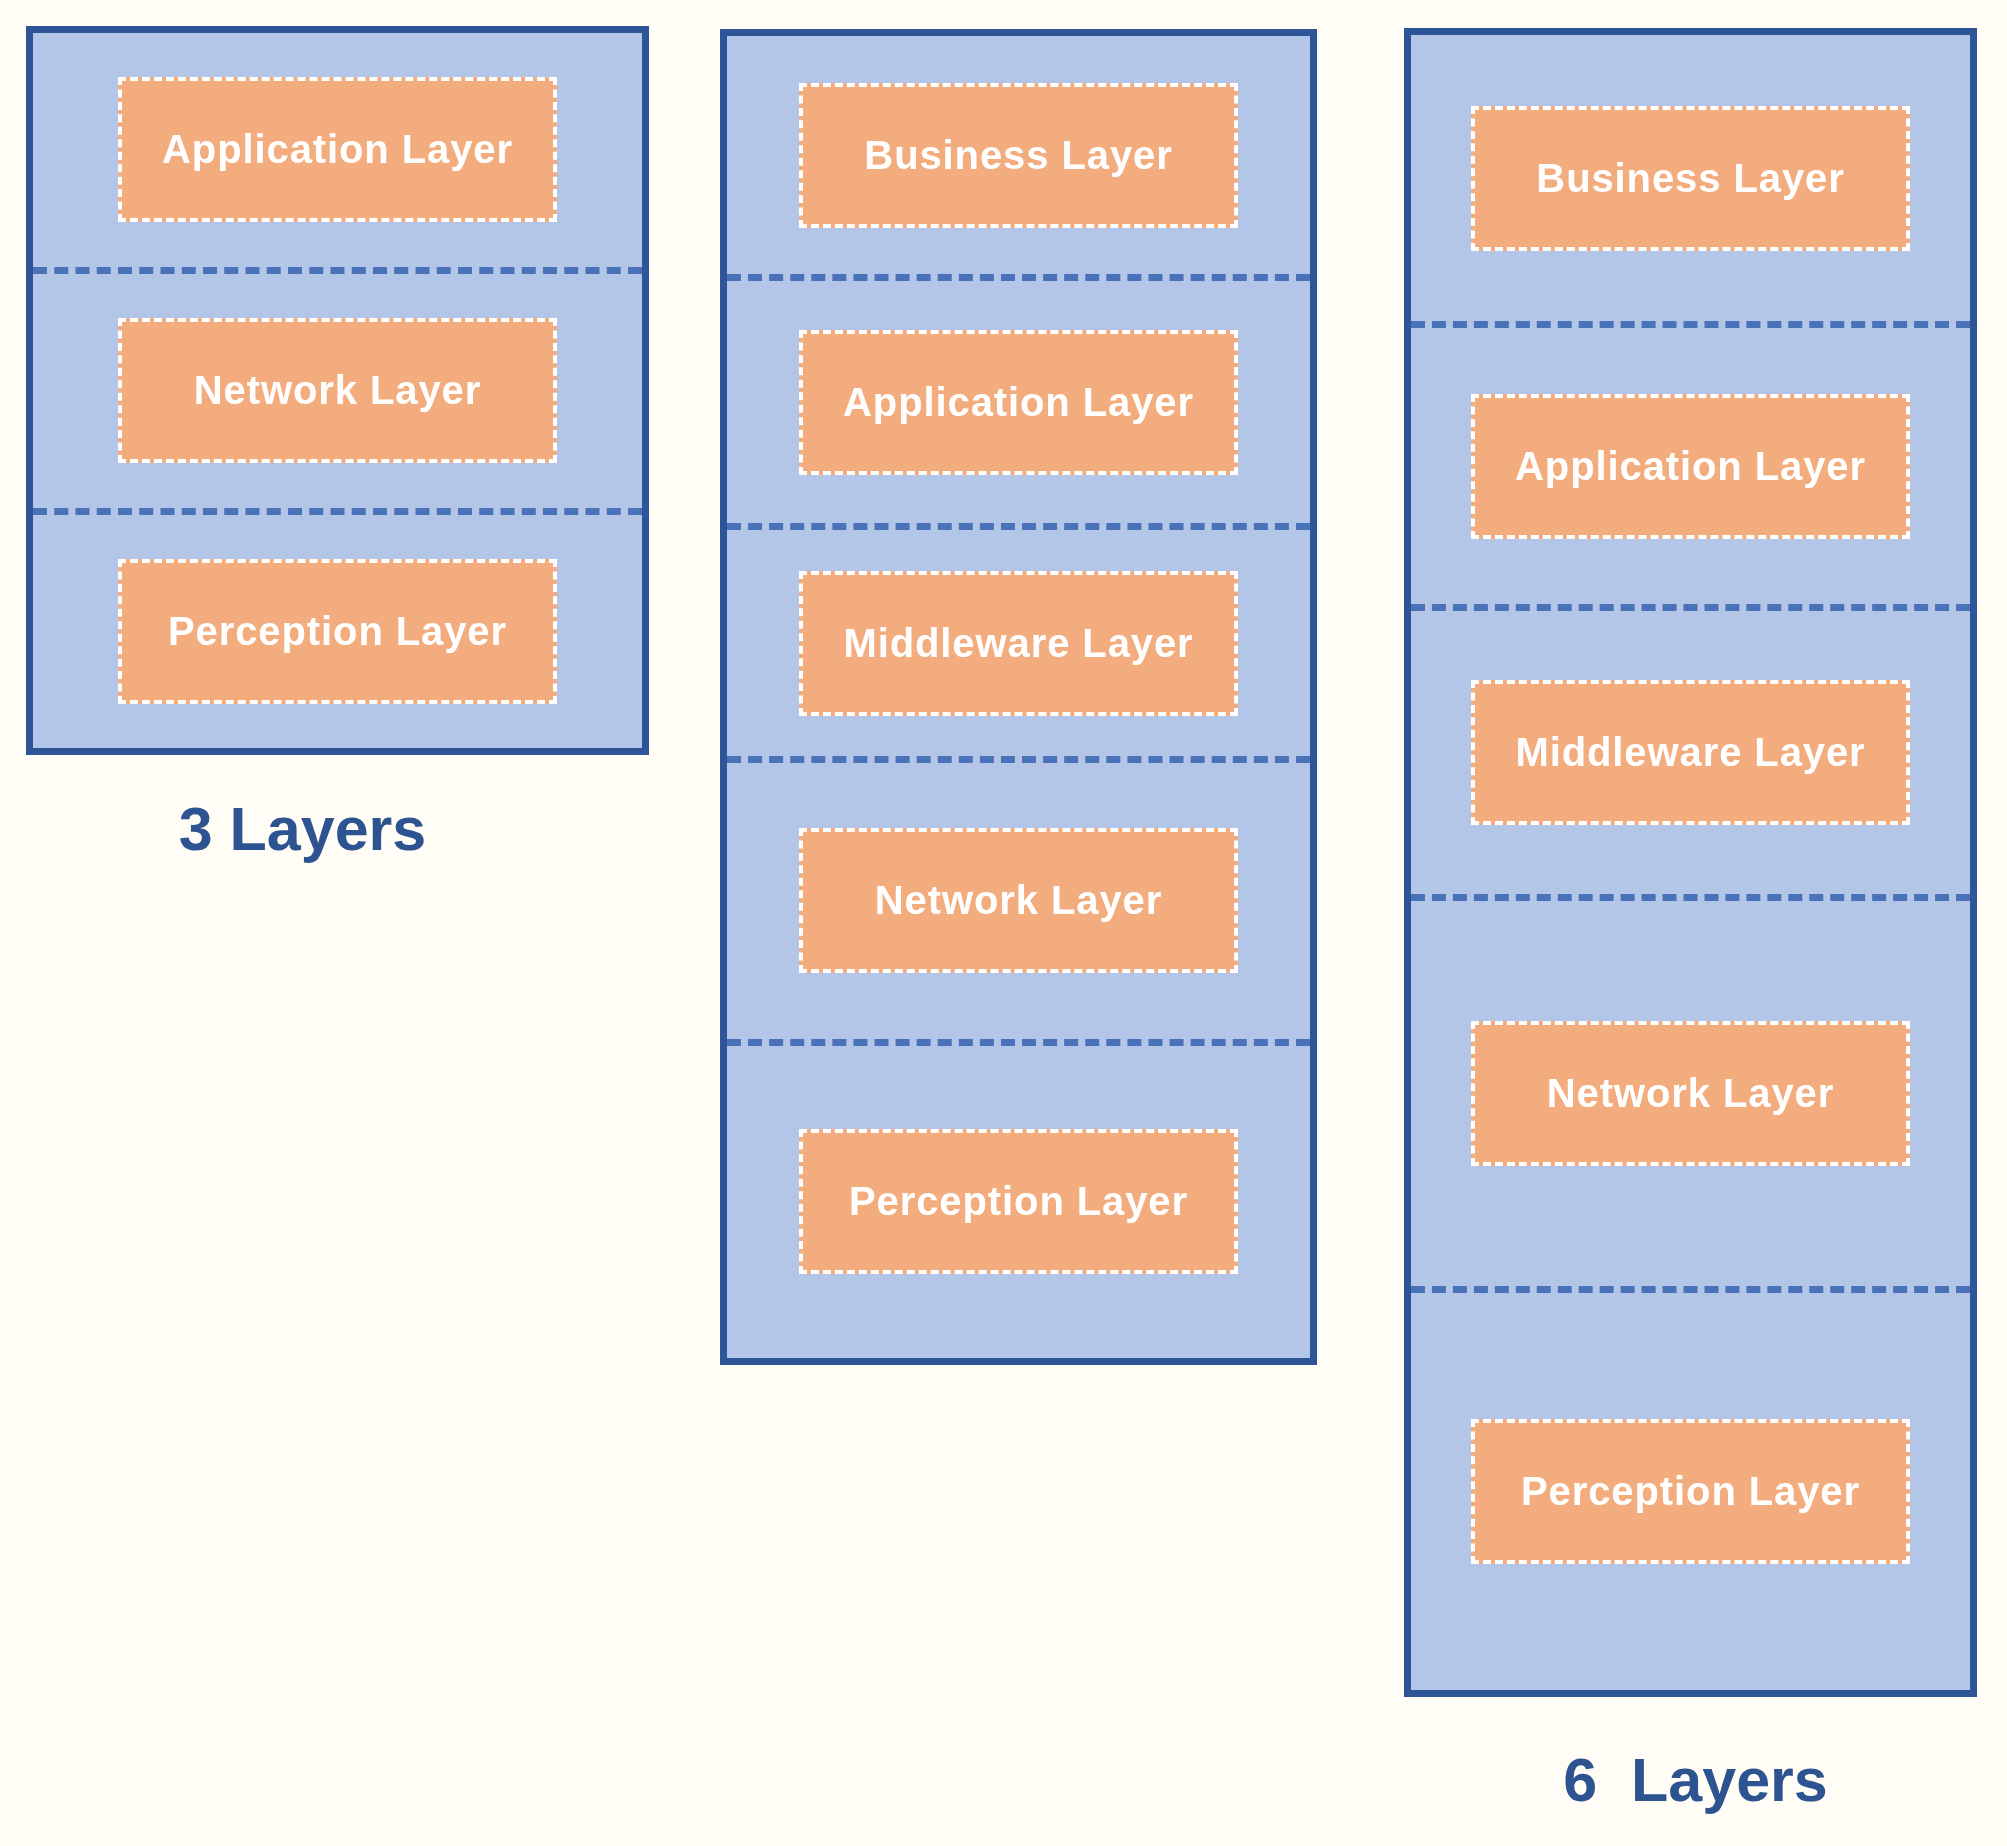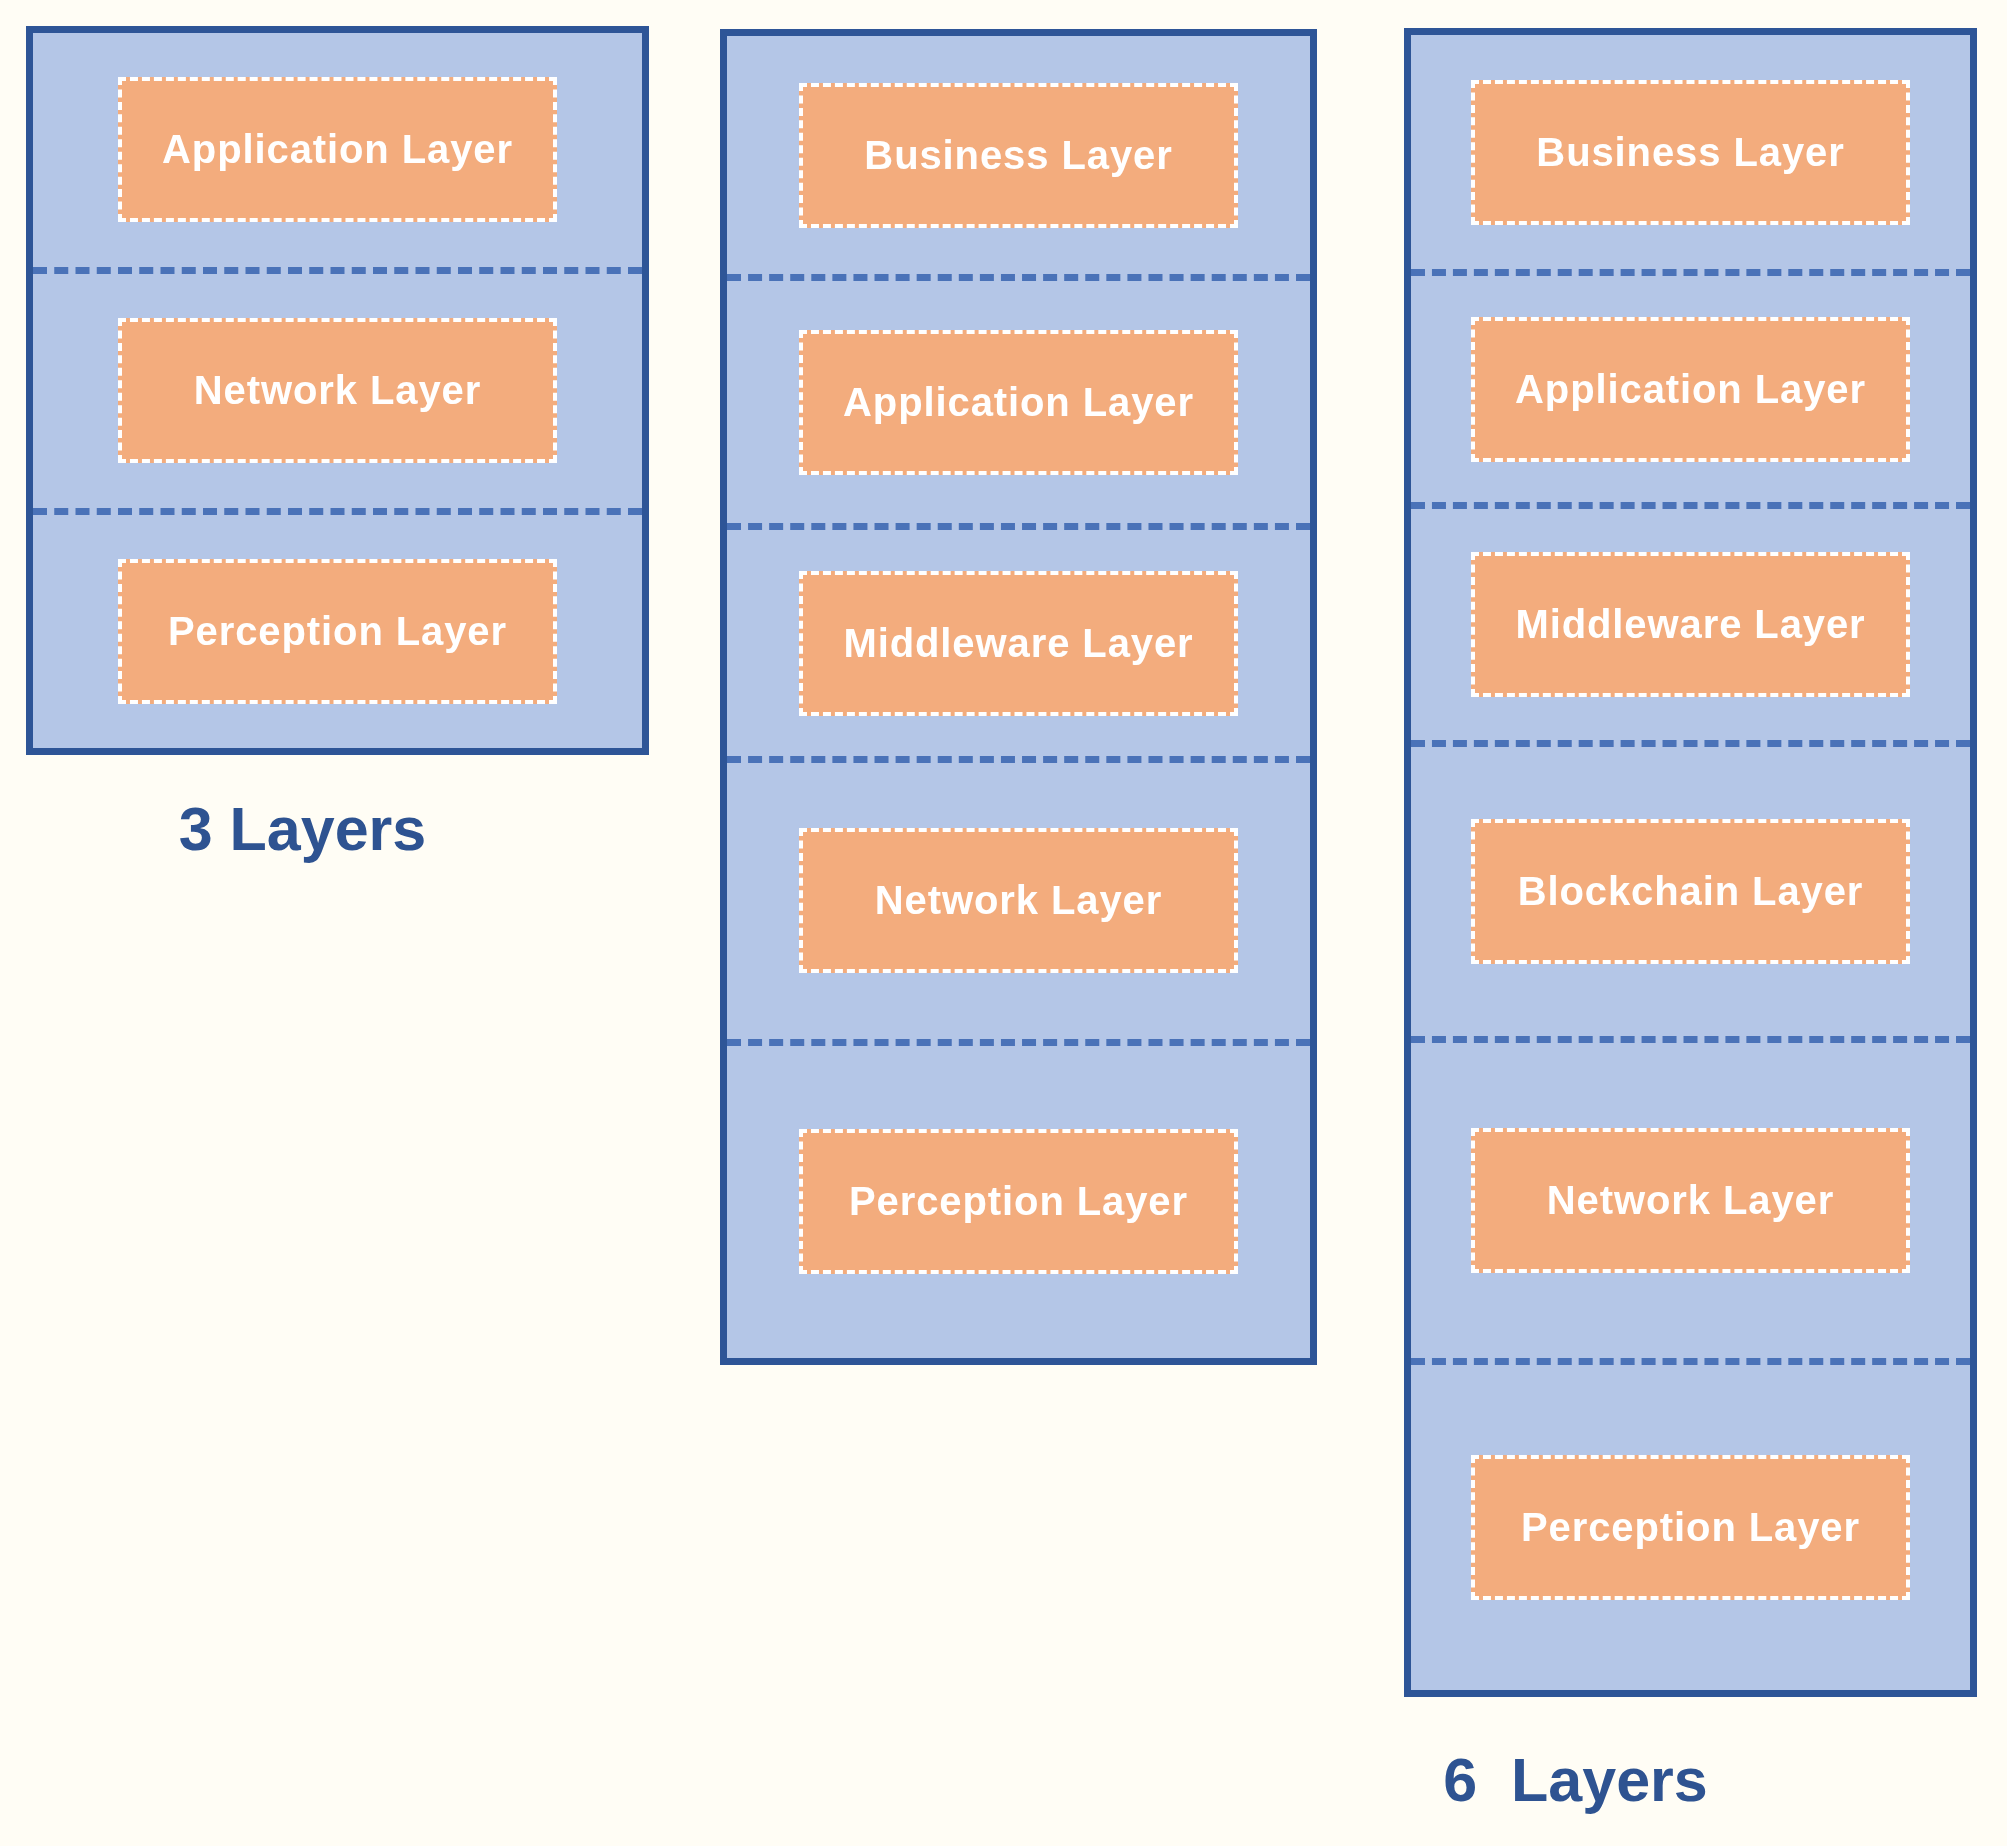--- a/index.html
+++ b/index.html
@@ -100,26 +100,23 @@
   <section class="column" style="left:1404px;top:28px;width:573px;height:1669px">
     <div class="section" style="flex:275 0 0">
       <div class="layer-box">Business Layer</div>
     </div>
     <div class="section" style="flex:265 0 0">
       <div class="layer-box">Application Layer</div>
     </div>
     <div class="section" style="flex:271 0 0">
       <div class="layer-box">Middleware Layer</div>
     </div>
-    <div class="section" style="flex:339 0 0">
-      <div class="layer-box">Blockchain Layer</div>
-    </div>
     <div class="section" style="flex:370 0 0">
       <div class="layer-box">Network Layer</div>
     </div>
     <div class="section" style="flex:381 0 0">
       <div class="layer-box">Perception Layer</div>
     </div>
   </section>
-  <div class="caption" style="left:1324px;top:1745px;width:573px">6  Layers</div>
+  <div class="caption" style="left:1444px;top:1745px;width:573px">6  Layers</div>
 
 </div>
 
 
 </body></html>

